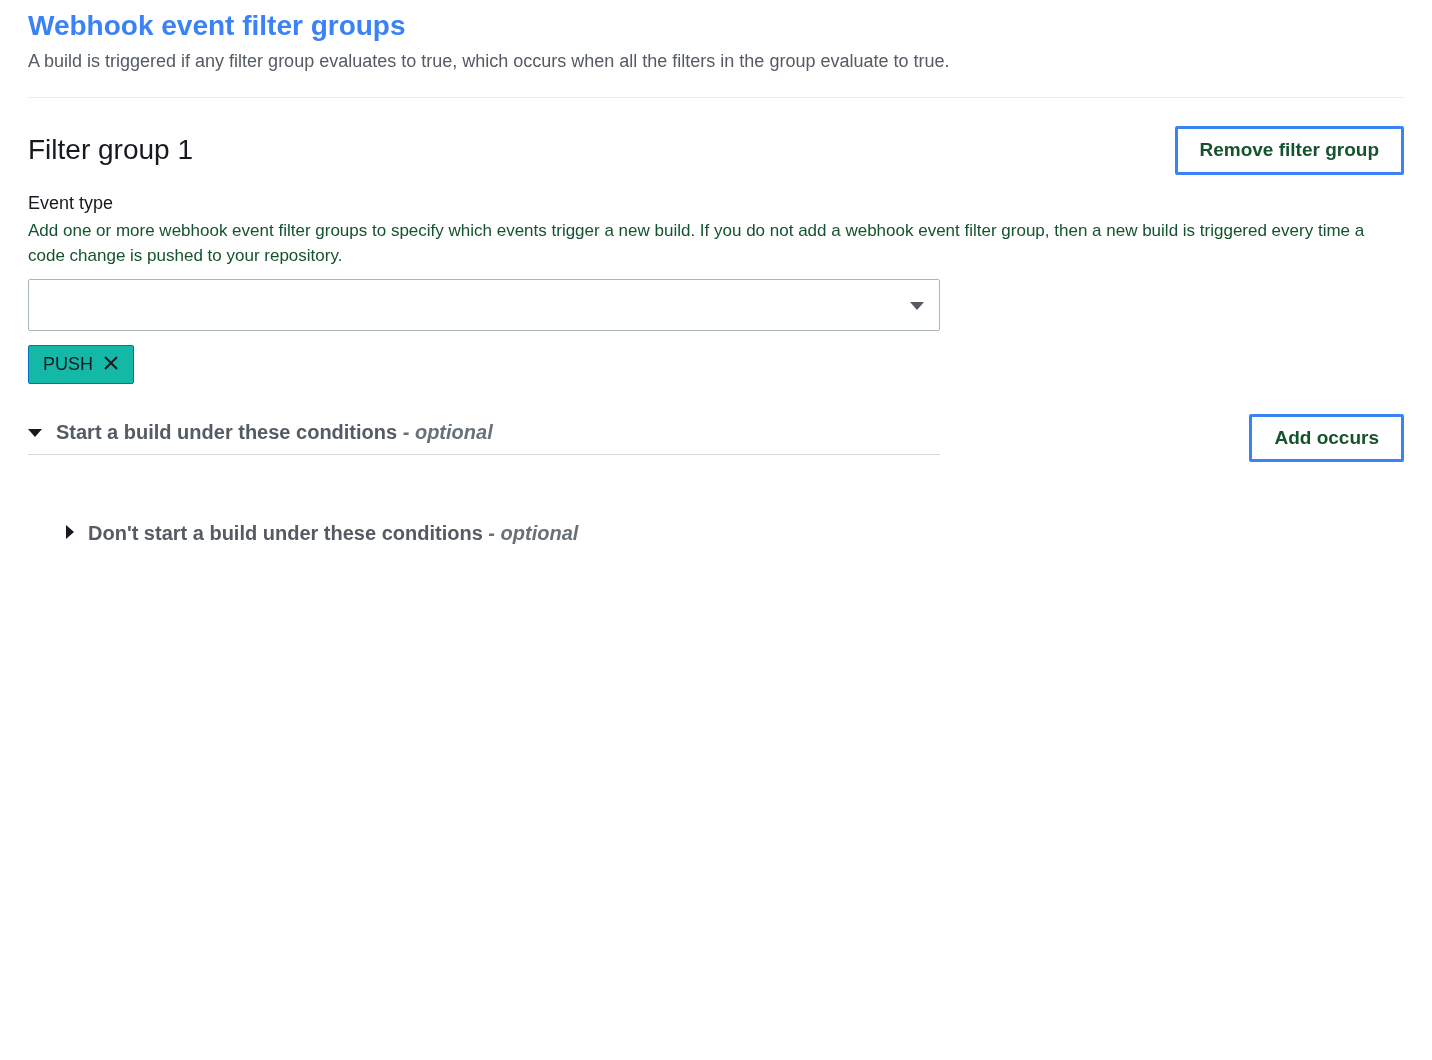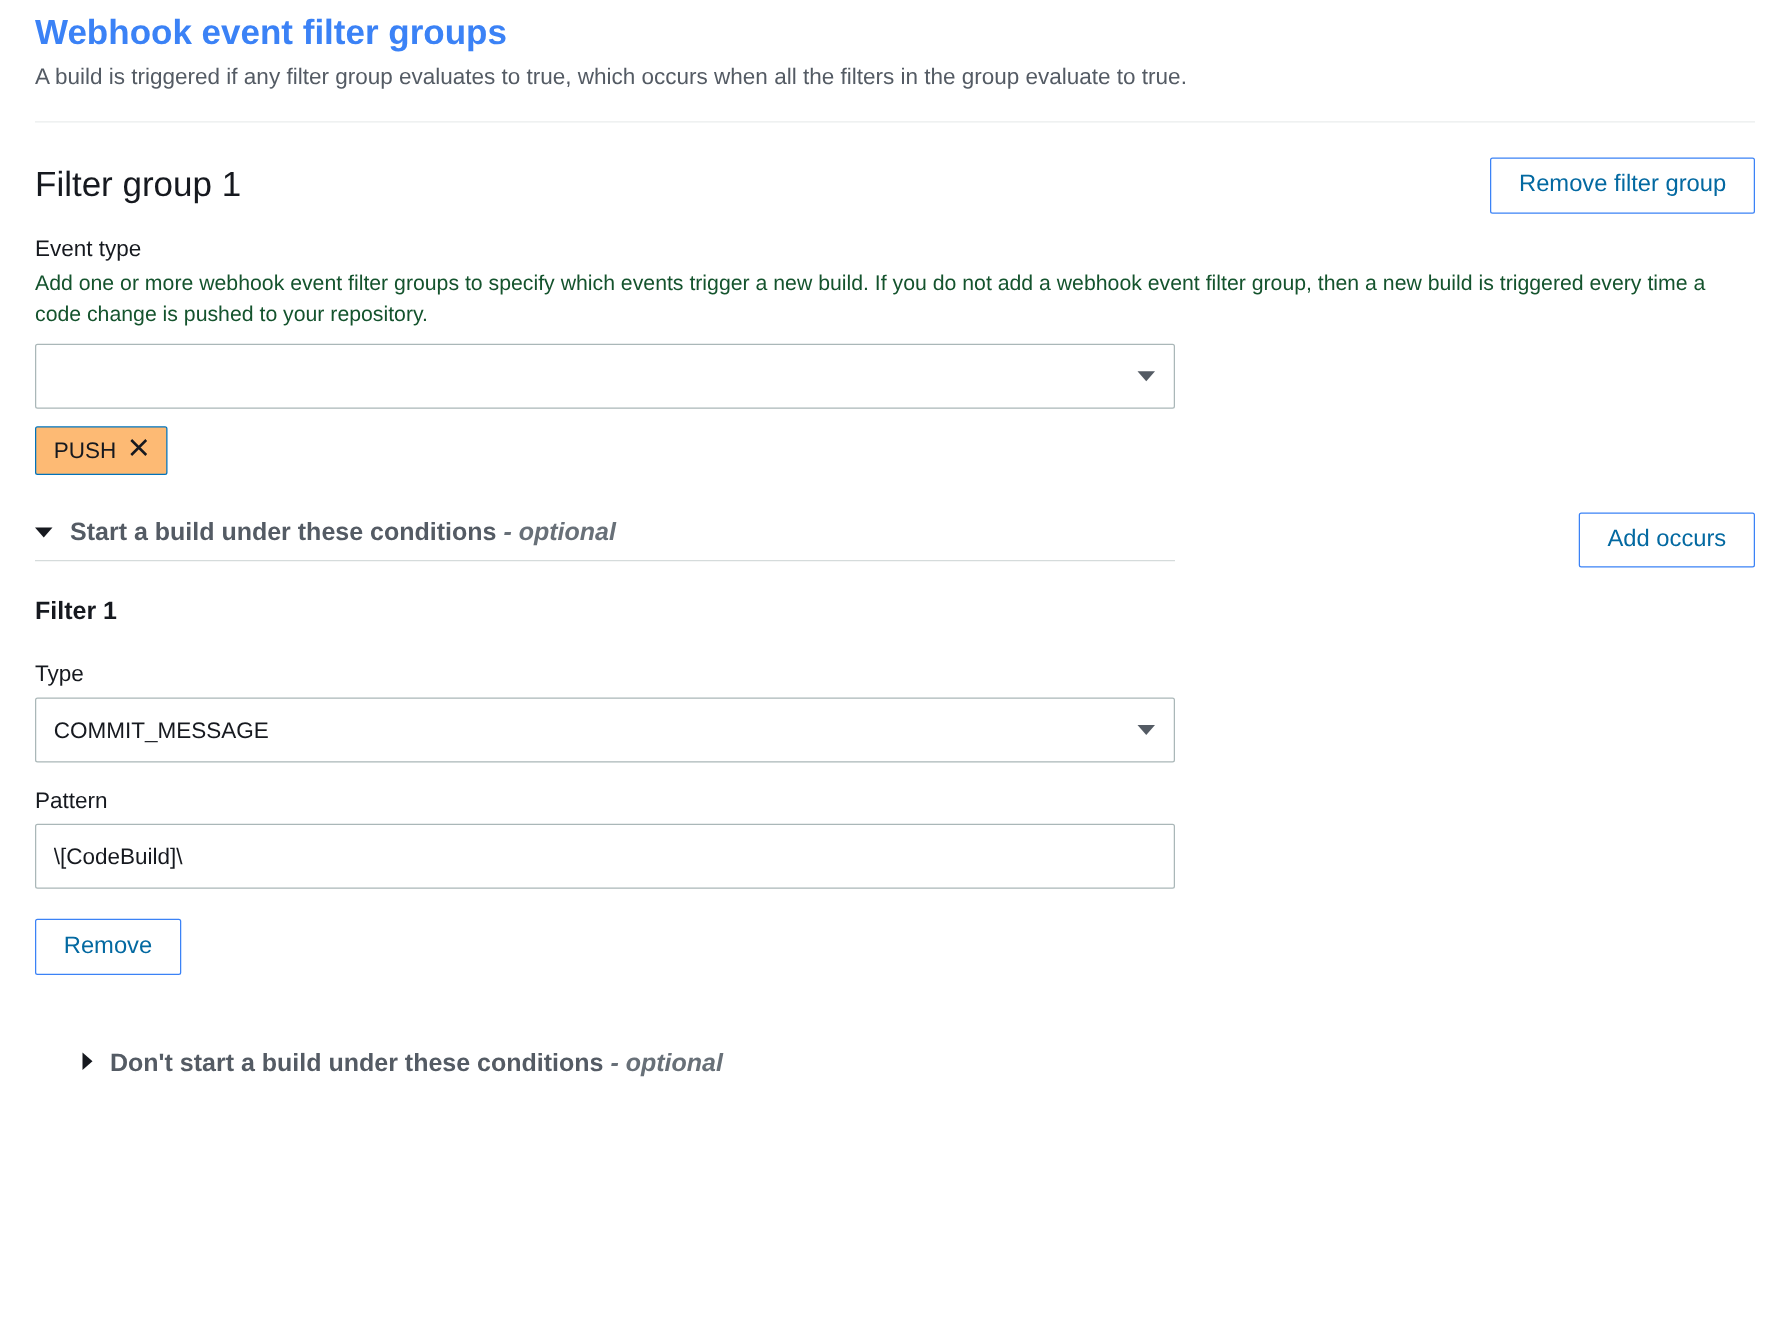--- a/index.html
+++ b/index.html
@@ -35,26 +35,26 @@
     align-items: center;
     margin-bottom: 18px;
   }
   .group-title {
     font-size: 28px;
     font-weight: 400;
     color: #16191f;
   }
   .btn {
     background: #fff;
-    border: 1px solid #3b82f6;
+    border: 3px solid #3b82f6;
     border-radius: 2px;
     padding: 8px 22px;
     font-size: 19px;
-    font-weight: 400;
-    color: #0369a1;
+    font-weight: 700;
+    color: #14532d;
     cursor: pointer;
     line-height: 1.4;
   }
   .field-block { margin-bottom: 28px; }
   .field-label {
     font-size: 18px;
     color: #16191f;
     margin-bottom: 4px;
   }
   .field-desc {
@@ -97,21 +97,21 @@
     width: 0; height: 0;
     border-top: 7px solid transparent;
     border-bottom: 7px solid transparent;
     border-left: 8px solid #16191f;
     display: inline-block;
   }
   .tag {
     display: inline-flex;
     align-items: center;
     gap: 10px;
-    background: #fdba74;
+    background: #14b8a6;
     border: 1px solid #0073bb;
     border-radius: 2px;
     padding: 8px 14px;
     margin-top: 14px;
     font-size: 18px;
     color: #16191f;
   }
   .tag-x {
     font-size: 20px;
     cursor: pointer;
@@ -211,40 +211,20 @@
   <div class="expandable-row">
     <div class="expandable-header">
       <span><span class="caret-down" style="border-top-color:#16191f"></span></span>
       <span class="expandable-title">
         <span>Start a build under these conditions</span><span class="optional"> - optional</span>
       </span>
     </div>
     <button class="btn">Add occurs</button>
   </div>
 
-  <div class="filter-section">
-    <div class="filter-title">Filter 1</div>
-
-    <div class="sub-field">
-      <div class="sub-label">Type</div>
-      <div class="select-wrap">
-        <select class="select">
-          <option>COMMIT_MESSAGE</option>
-        </select>
-        <span class="select-caret"><span class="caret-down"></span></span>
-      </div>
-    </div>
-
-    <div class="sub-field">
-      <div class="sub-label">Pattern</div>
-      <input type="text" class="text-input" value="\[CodeBuild]\" style="">
-    </div>
-
-    <button class="btn remove-btn-small">Remove</button>
-  </div>
 
   <div class="lower-expandable">
     <div class="expandable-header no-border" style="flex:none;width:auto;padding-bottom:0">
       <span><span class="caret-right"></span></span>
       <span class="expandable-title">
         <span>Don't start a build under these conditions</span><span class="optional"> - optional</span>
       </span>
     </div>
   </div>
 

